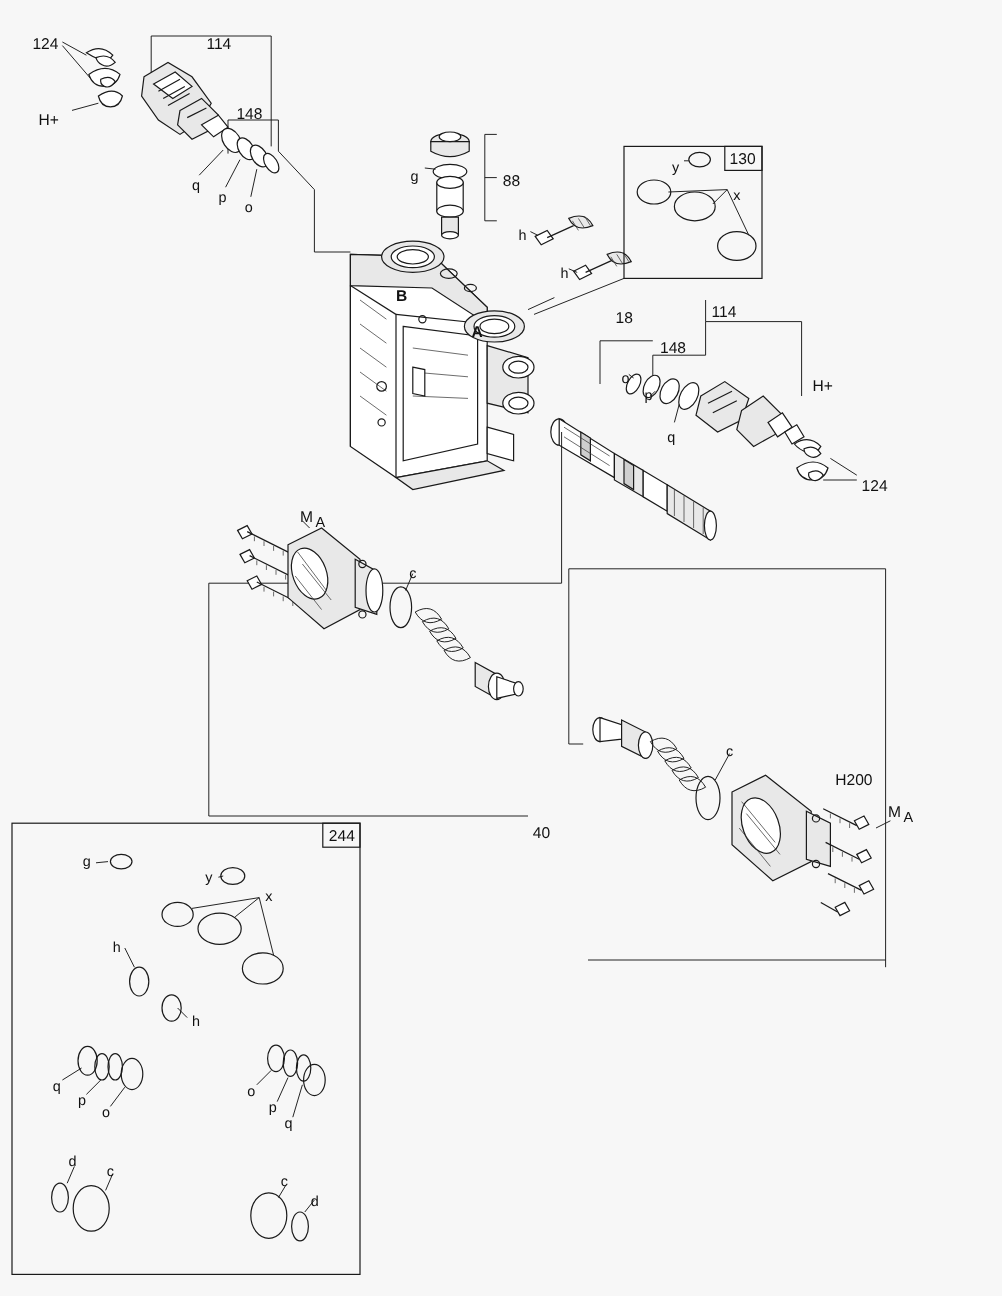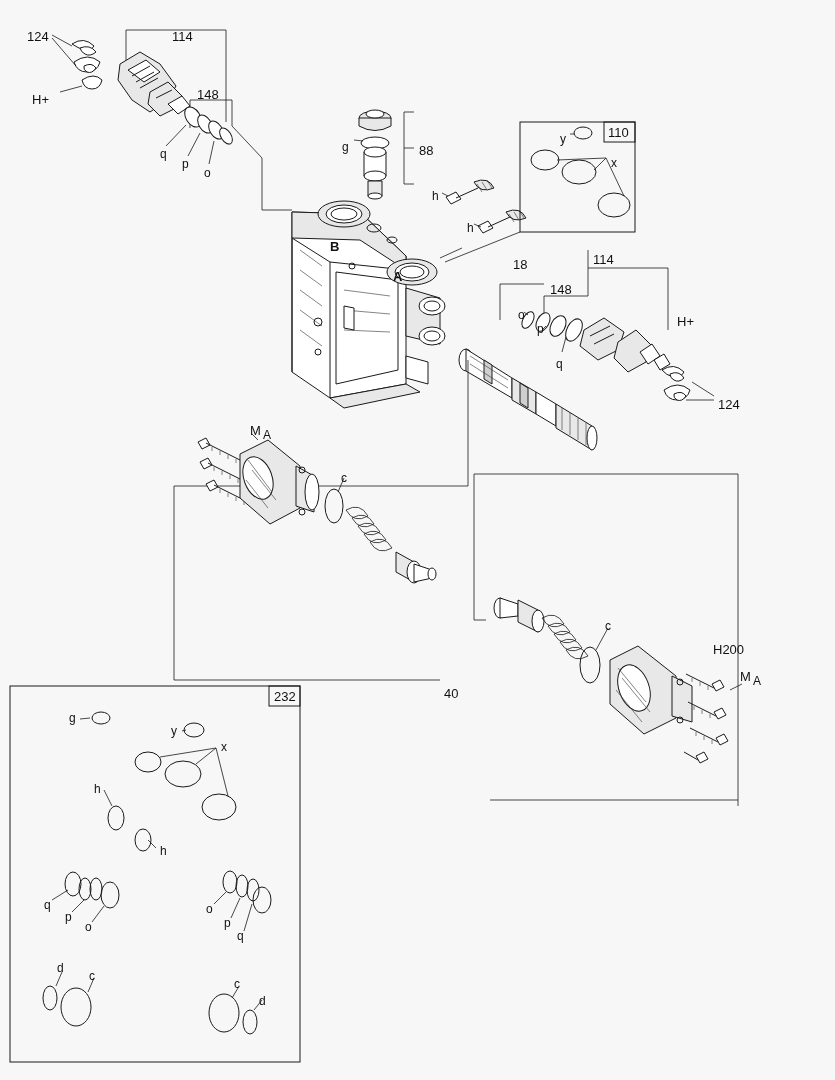--- a/index.html
+++ b/index.html
@@ -351,40 +351,40 @@
   <div class="lbl" style="left:32px; top:93px;">H+</div>
   <div class="lbl small" style="left:160px; top:148px;">q</div>
   <div class="lbl small" style="left:182px; top:158px;">p</div>
   <div class="lbl small" style="left:204px; top:167px;">o</div>
   <div class="lbl small" style="left:342px; top:141px;">g</div>
   <div class="lbl" style="left:419px; top:144px;">88</div>
   <div class="lbl small" style="left:432px; top:190px;">h</div>
   <div class="lbl small" style="left:467px; top:222px;">h</div>
   <div class="lbl small" style="left:560px; top:133px;">y</div>
   <div class="lbl small" style="left:611px; top:157px;">x</div>
-  <div class="lbl" style="left:608px; top:126px;">110</div>
+  <div class="lbl" style="left:608px; top:126px;">130</div>
   <div class="lbl" style="left:513px; top:258px;">18</div>
   <div class="lbl" style="left:593px; top:253px;">114</div>
   <div class="lbl" style="left:550px; top:283px;">148</div>
   <div class="lbl" style="left:677px; top:315px;">H+</div>
   <div class="lbl small" style="left:518px; top:309px;">o</div>
   <div class="lbl small" style="left:537px; top:323px;">p</div>
   <div class="lbl small" style="left:556px; top:358px;">q</div>
   <div class="lbl" style="left:718px; top:398px;">124</div>
   <div class="lbl bold" style="left:330px; top:240px;">B</div>
   <div class="lbl bold" style="left:393px; top:270px;">A</div>
   <div class="lbl" style="left:250px; top:424px;">M</div>
   <div class="lbl small" style="left:263px; top:429px;">A</div>
   <div class="lbl small" style="left:341px; top:472px;">c</div>
   <div class="lbl" style="left:444px; top:687px;">40</div>
   <div class="lbl small" style="left:605px; top:620px;">c</div>
-  <div class="lbl" style="left:713px; top:643px;">H200</div>
+  <div class="lbl" style="left:696px; top:643px;">H200</div>
   <div class="lbl" style="left:740px; top:670px;">M</div>
   <div class="lbl small" style="left:753px; top:675px;">A</div>
-  <div class="lbl" style="left:274px; top:690px;">232</div>
+  <div class="lbl" style="left:274px; top:690px;">244</div>
   <div class="lbl small" style="left:69px; top:712px;">g</div>
   <div class="lbl small" style="left:171px; top:725px;">y</div>
   <div class="lbl small" style="left:221px; top:741px;">x</div>
   <div class="lbl small" style="left:94px; top:783px;">h</div>
   <div class="lbl small" style="left:160px; top:845px;">h</div>
   <div class="lbl small" style="left:44px; top:899px;">q</div>
   <div class="lbl small" style="left:65px; top:911px;">p</div>
   <div class="lbl small" style="left:85px; top:921px;">o</div>
   <div class="lbl small" style="left:206px; top:903px;">o</div>
   <div class="lbl small" style="left:224px; top:917px;">p</div>

